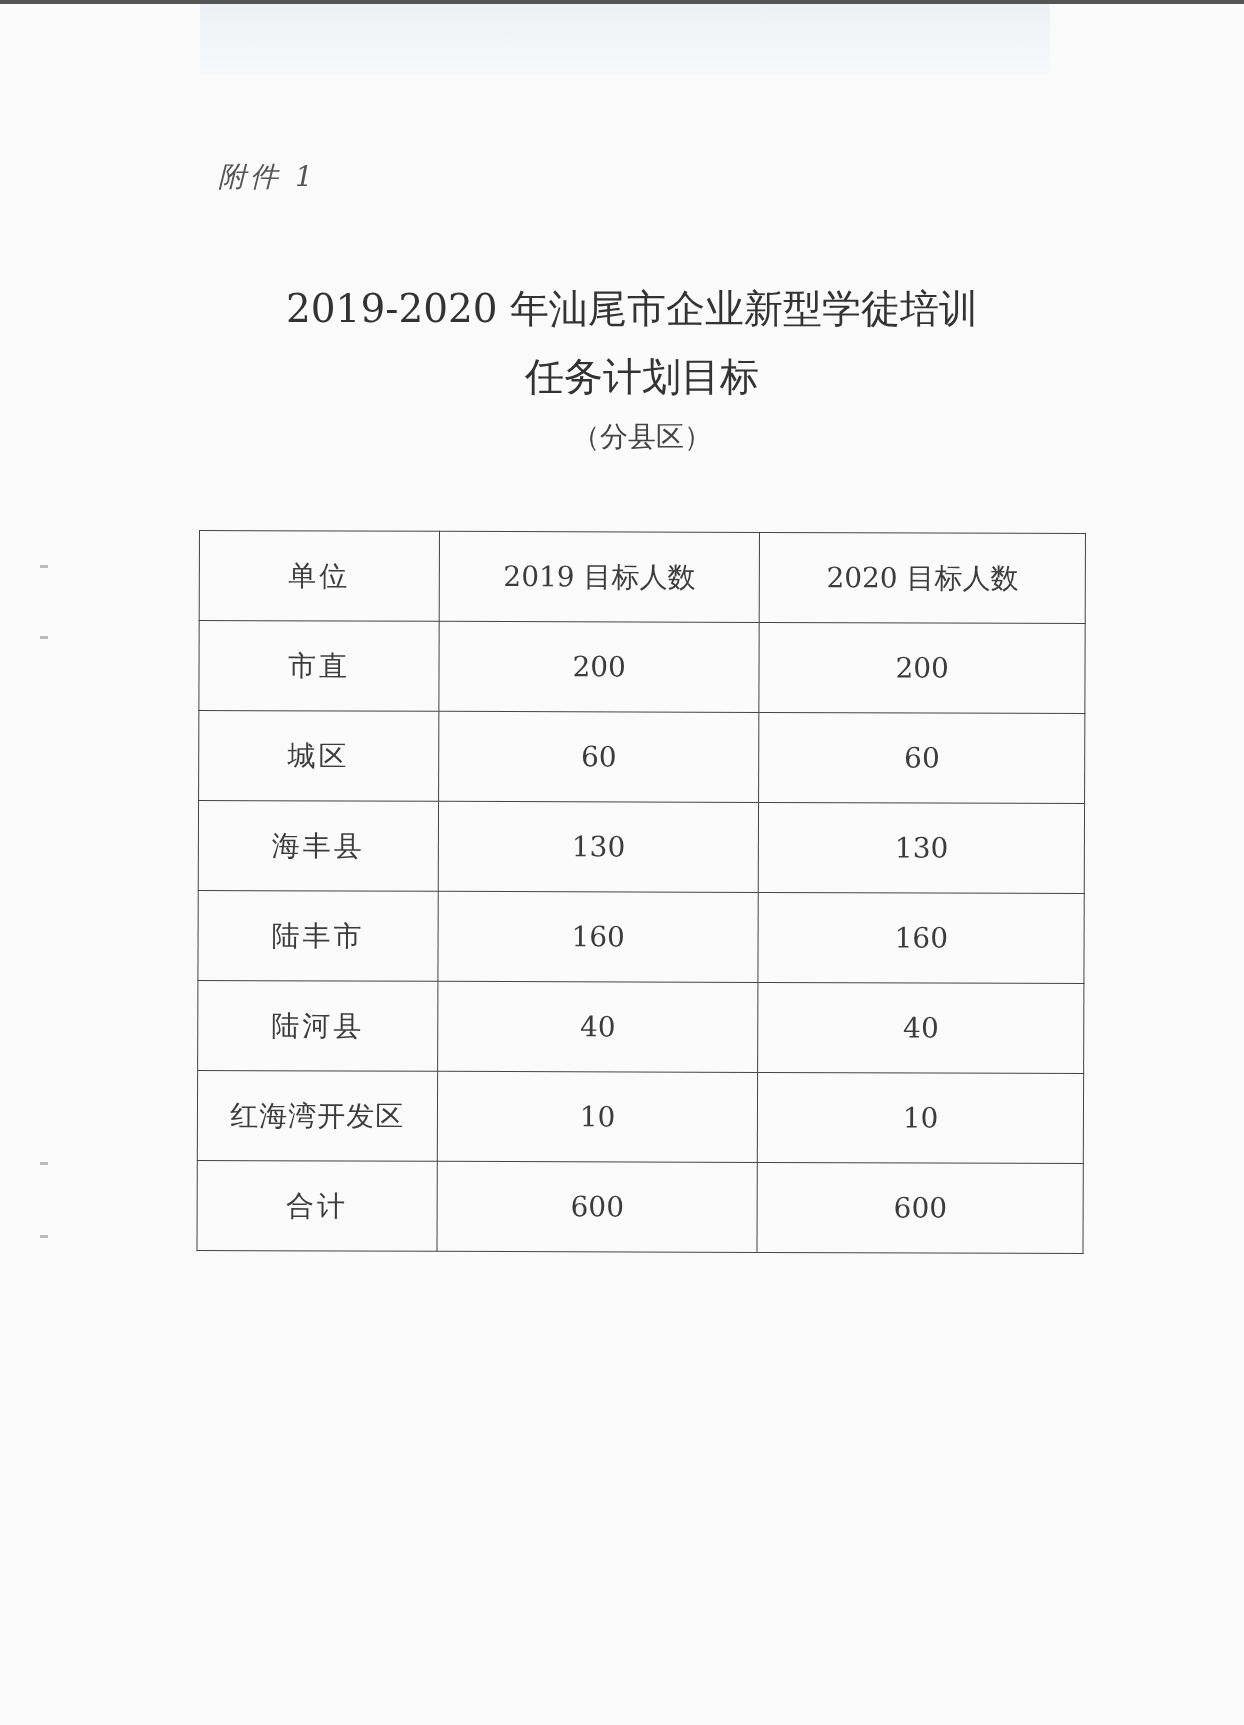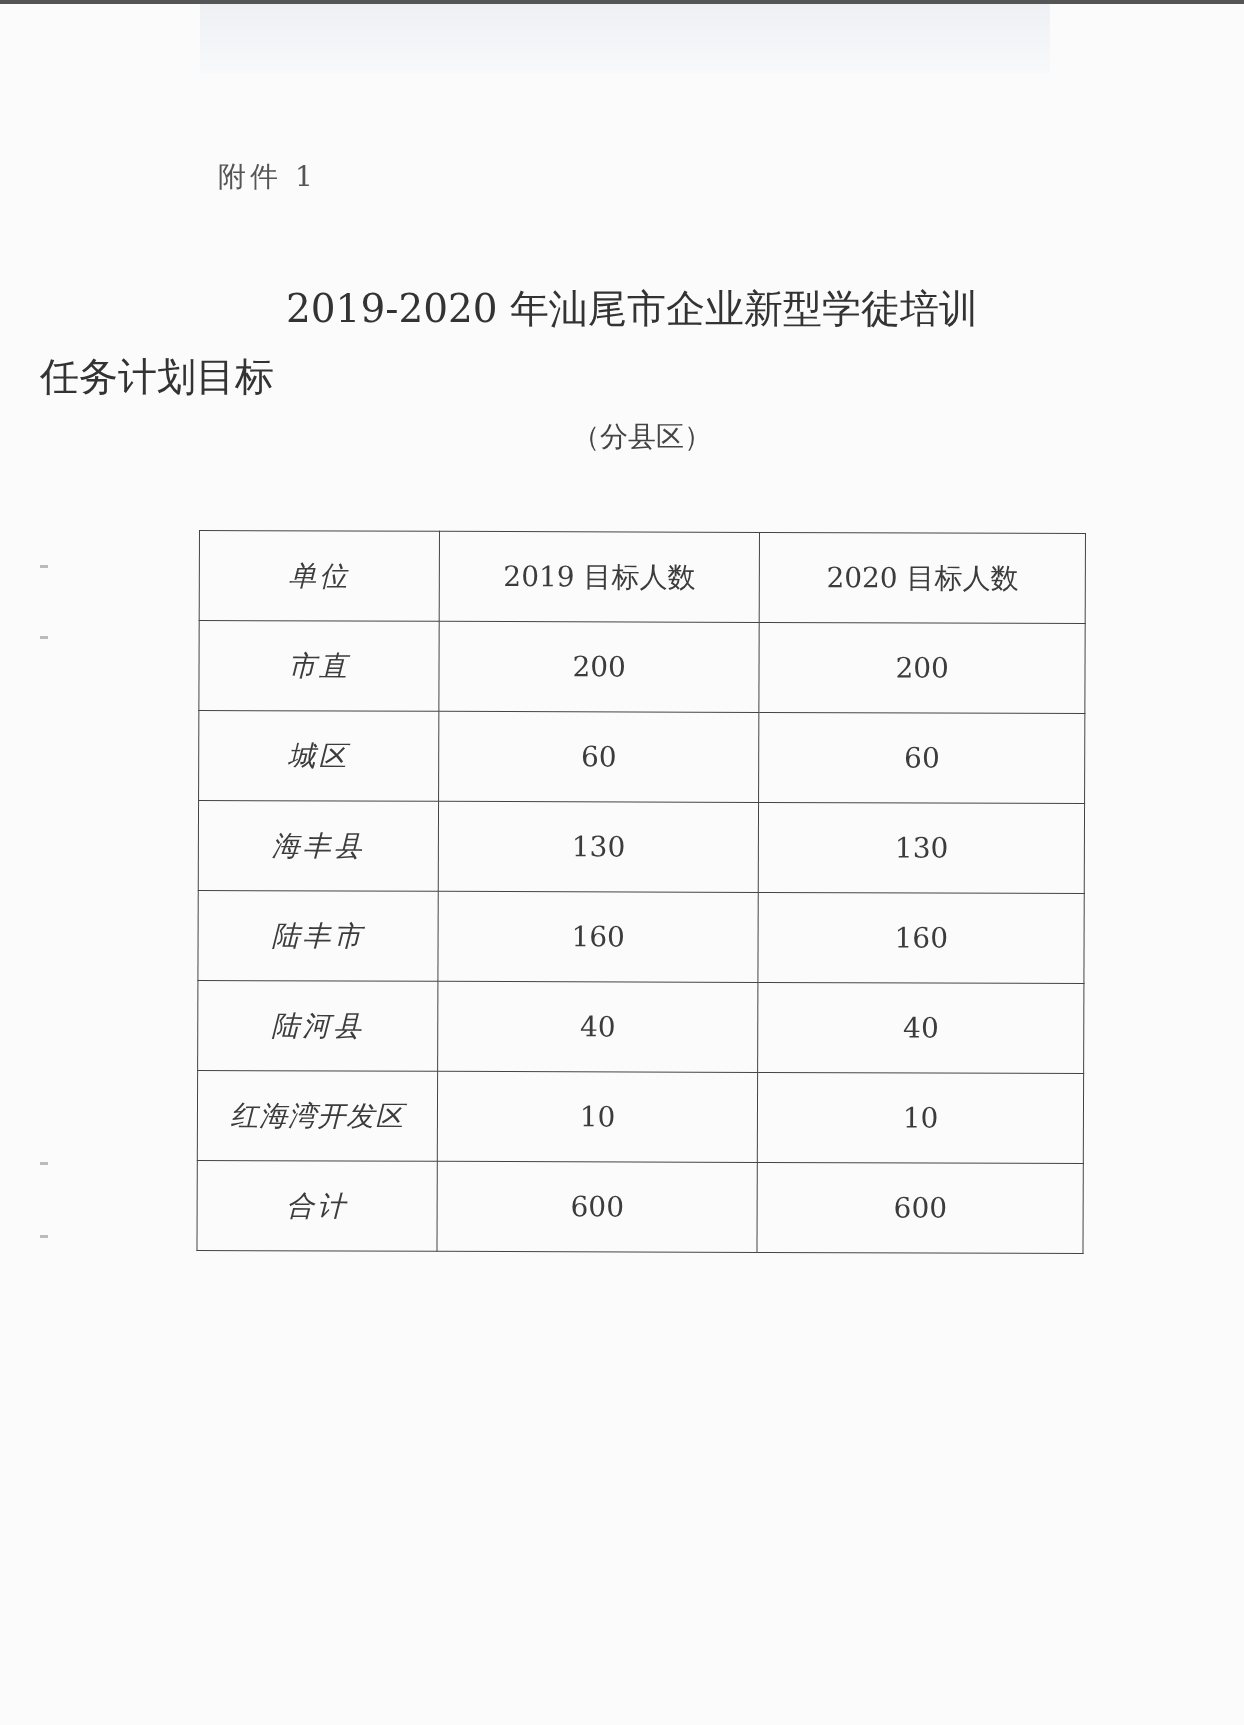--- a/index.html
+++ b/index.html
@@ -5,33 +5,33 @@
   html, body { margin:0; padding:0; }
   body {
     width:1244px; height:1725px; position:relative; overflow:hidden;
     background:#fbfbfb;
     font-family:"DejaVu Serif","Liberation Serif",serif;
     color:#3a3a3a;
   }
   .topbar { position:absolute; left:0; top:0; width:1244px; height:4px; background:#555; }
   .topsmudge { position:absolute; left:200px; top:4px; width:850px; height:70px;
     background:linear-gradient(#eef0f4,#f8f9fb); }
-  .attach { position:absolute; left:218px; top:158px; font-size:28px; letter-spacing:4px; color:#555; }
+  .attach { position:absolute; left:218px; top:158px; font-size:28px; letter-spacing:4px; color:#555;font-style:italic; }
   .title1 { position:absolute; left:0; width:1244px; top:282px; text-align:center; font-size:39px; color:#333; padding-left:20px; box-sizing:border-box;}
-  .title2 { position:absolute; left:0; width:1244px; top:350px; text-align:left; font-size:39px; color:#333; padding-left:40px; box-sizing:border-box;}
+  .title2 { position:absolute; left:0; width:1244px; top:350px; text-align:center; font-size:39px; color:#333; padding-left:40px; box-sizing:border-box;}
   .subtitle { position:absolute; left:0; width:1244px; top:418px; text-align:center; font-size:28px; color:#444; padding-left:40px; box-sizing:border-box;}
   table.grid {
     position:absolute; left:199px; top:530px; width:887px;
     border-collapse:collapse; transform:rotate(0.2deg); transform-origin:left top;
   }
   table.grid td {
     border:1.5px solid #444; height:89px; text-align:center; vertical-align:middle;
     font-size:28px; color:#3c3c3c; padding:0;
   }
-  td.c0 { width:240px; letter-spacing:3px;font-style:italic; }
+  td.c0 { width:240px; letter-spacing:3px; }
   td.c1 { width:321px; }
   td.c2 { width:326px; }
   .mark { position:absolute; left:40px; width:8px; height:3px; background:#bbb; }
 </style>
 </head>
 <body>
 
 <div class="topbar"></div>
 <div class="topsmudge"></div>
 

